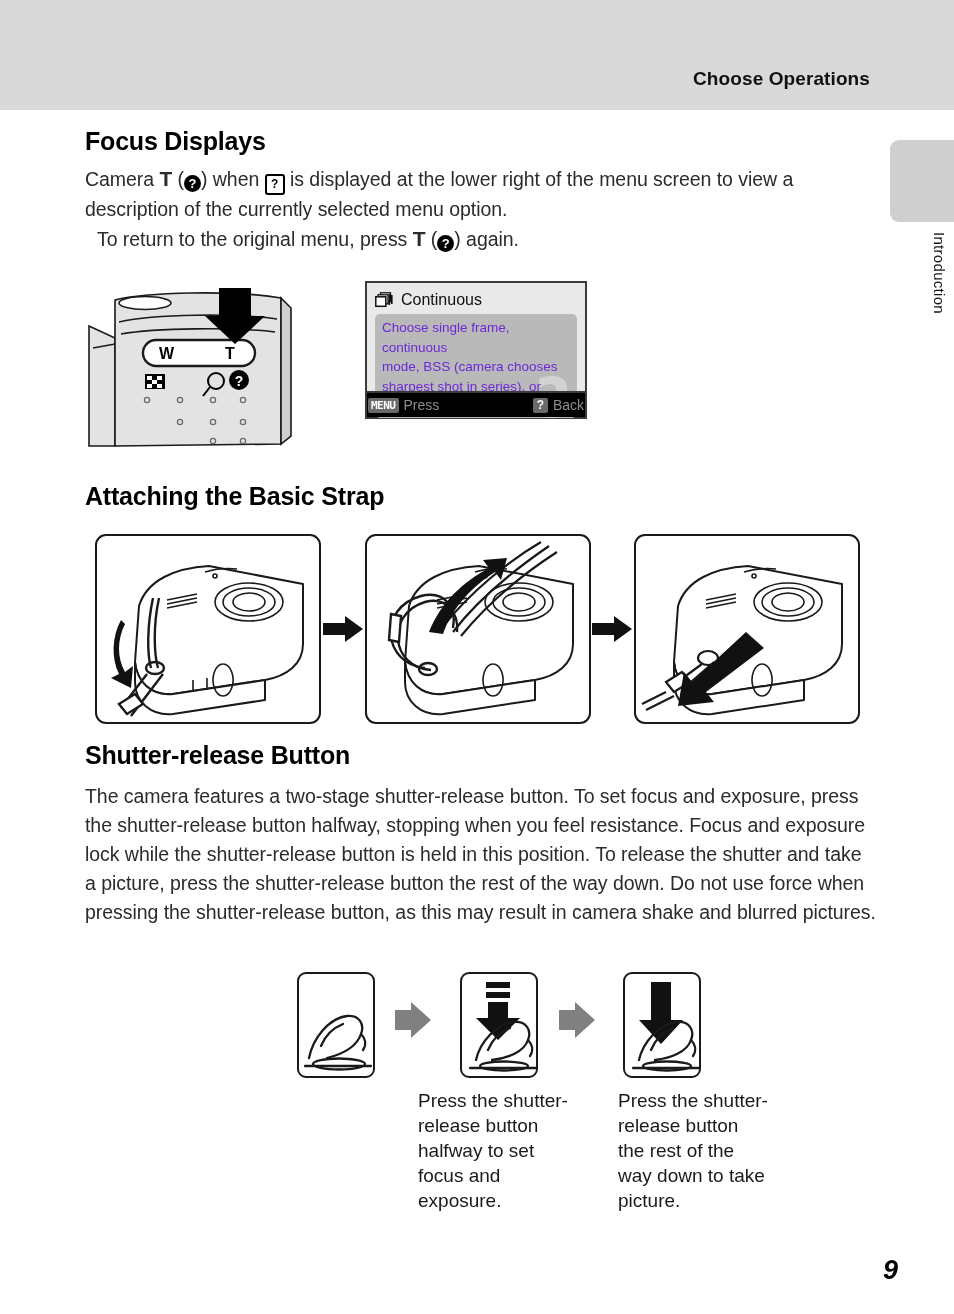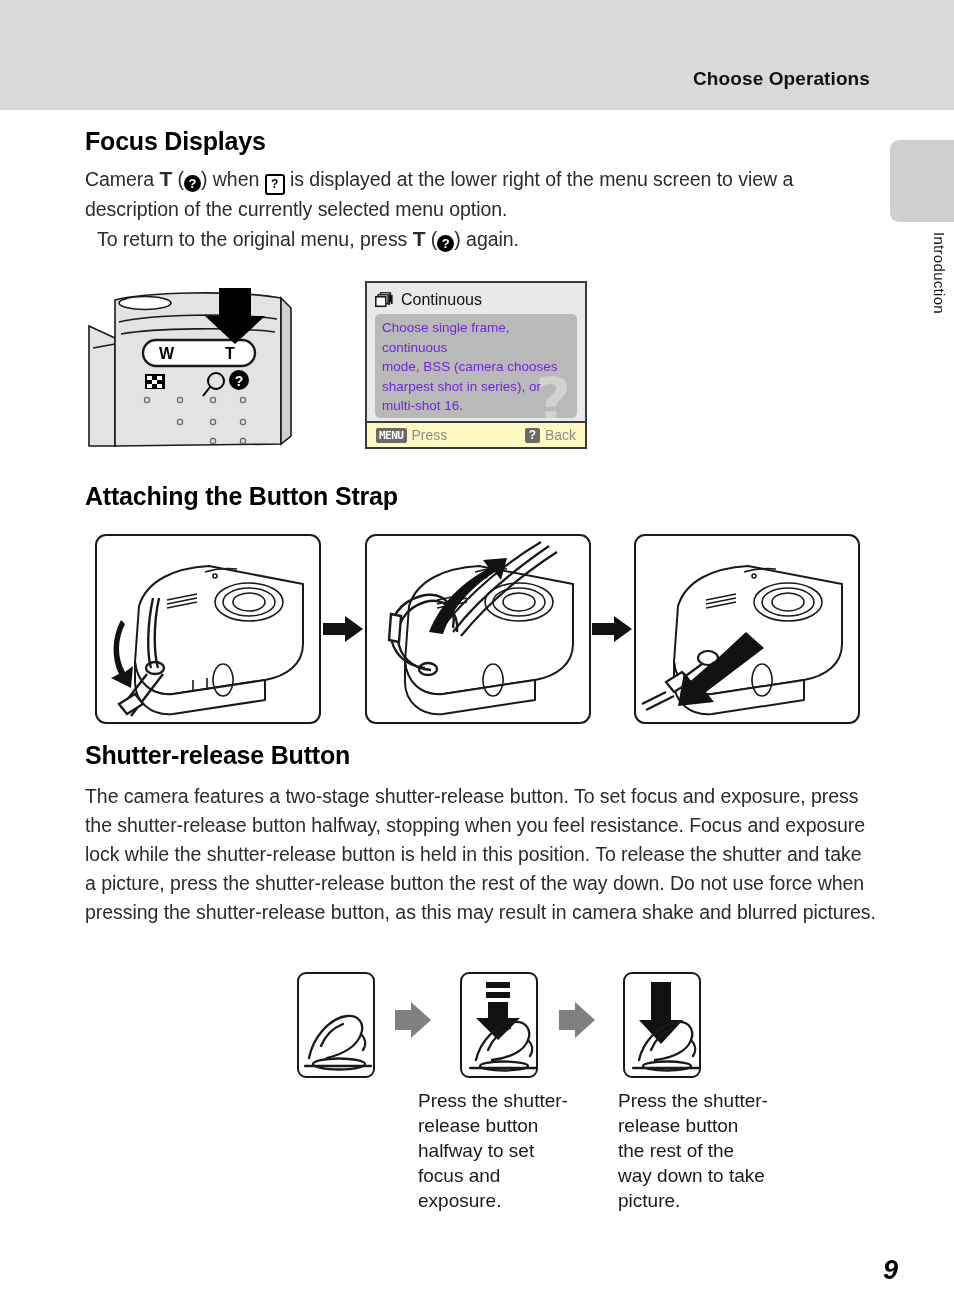--- a/index.html
+++ b/index.html
@@ -54,21 +54,21 @@
     border-radius:3px; color:#000; font-size:12px; font-weight:700;
     line-height:17px; text-align:center; vertical-align:-2px;
   }
 
   
   .figrow-help { position:absolute; left:85px; top:278px; width:790px; height:185px; }
 
   .cam-zoom { position:absolute; left:0; top:8px; width:278px; height:172px; }
 
   .menu-screen {
-    position:absolute; left:280px; top:3px; width:222px; height:168px;
+    position:absolute; left:280px; top:3px; width:222px; height:138px;
     border:2px solid #3a3a3a; background:#e9e9e9; box-sizing:border-box;
   }
   .menu-title {
     position:absolute; left:8px; top:4px; right:6px; height:26px;
     font-size:16px; color:#111; display:flex; align-items:center; gap:7px;
   }
   .frames-icon { position:relative; width:19px; height:16px; flex:0 0 auto; }
   .menu-body {
     position:absolute; left:8px; top:31px; right:8px; height:104px;
     background:#b9b9b9; border-radius:5px; overflow:hidden;
@@ -78,22 +78,22 @@
     font-size:13.5px; line-height:19.5px; color:#6d28d9;
     white-space:pre-line;
   }
   .menu-watermark {
     position:absolute; right:6px; bottom:-14px;
     font-size:62px; font-weight:700; color:#d2d2d2; line-height:1;
     font-family:"DejaVu Sans", sans-serif;
   }
   .menu-footer {
     position:absolute; left:0; bottom:0; width:100%; height:26px;
-    background:#fef9c3; border-top:2px solid #3a3a3a;
-    display:flex; align-items:center; box-sizing:border-box; padding:0 9px;
+    background:#000000; border-top:2px solid #3a3a3a;
+    display:flex; align-items:center; box-sizing:border-box; padding:0 1px;
   }
   .badge-menu {
     background:#6a6a6a; color:#fff; font-size:11px; font-weight:700;
     padding:1px 3px; border-radius:2px; letter-spacing:-0.5px;
     font-family:"DejaVu Sans Mono", monospace;
   }
   .badge-q {
     background:#6a6a6a; color:#fff; font-size:12px; font-weight:700;
     width:15px; height:15px; line-height:15px; text-align:center;
     border-radius:2px; display:inline-block;
@@ -226,21 +226,21 @@
       <span class="footer-text">Press</span>
       <span class="footer-right">
         <span class="badge-q">?</span>
         <span class="footer-text">Back</span>
       </span>
     </div>
   </div>
 </div>
 
 <div class="content" style="top:483px;">
-  <h2 class="section">Attaching the Button Strap</h2>
+  <h2 class="section">Attaching the Basic Strap</h2>
 </div>
 
 <div class="strap-row">
 
   <div class="strap-box">
     <svg viewBox="0 0 226 190" width="226" height="190">
       <g fill="#fff" stroke="#1a1a1a" stroke-width="2" stroke-linejoin="round">
         <path d="M42 70 C50 44, 78 32, 112 30 L206 48 L206 108 C206 128, 190 140, 168 144 L76 158 C54 160, 40 146, 38 126 Z"></path>
         <path d="M38 126 C40 146, 54 160, 76 158 L168 144 L168 164 L76 178 C54 180, 38 166, 38 146 Z"></path>
       </g>

